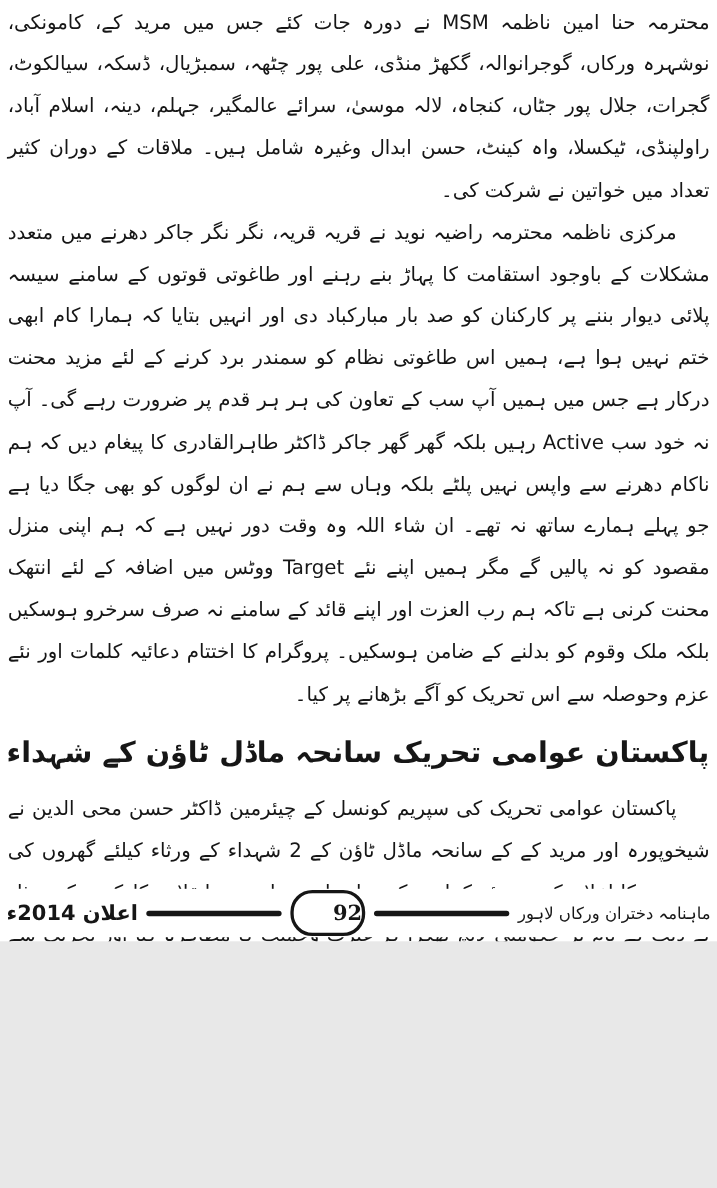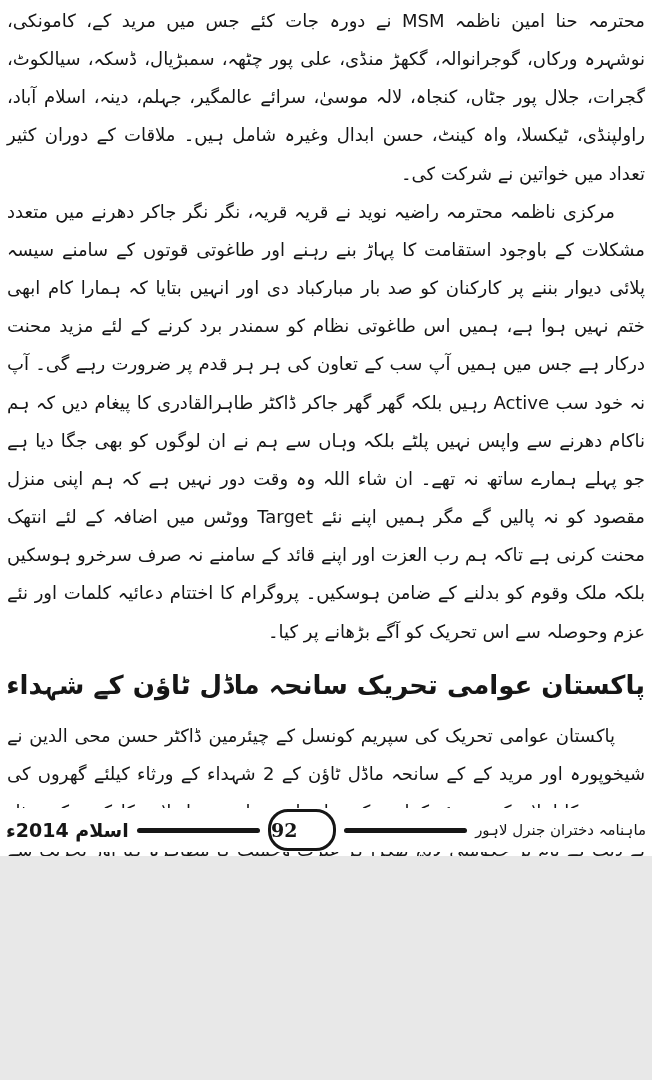--- a/index.html
+++ b/index.html
@@ -59,21 +59,21 @@
     height:5px;
     background:var(--ink);
     border-radius:3px;
   }
   .page-pill{
     flex:0 0 auto;
     width:62px;height:36px;
     border:3px solid var(--ink);
     border-radius:20px;
     background:var(--paper);
-    display:flex;align-items:center;justify-content:flex-end;
+    display:flex;align-items:center;justify-content:flex-start;
     font-size:19px;
     font-weight:bold;
     font-family:"DejaVu Serif", serif;
   }
   .footer-date{
     font-size:19px;
     font-weight:bold;
     white-space:nowrap;
     direction:rtl;
   }
@@ -88,26 +88,26 @@
 
     <p class="body-para indent">مرکزی ناظمہ محترمہ راضیہ نوید نے قریہ قریہ، نگر نگر جاکر دھرنے میں متعدد مشکلات کے باوجود استقامت کا پہاڑ بنے رہنے اور طاغوتی قوتوں کے سامنے سیسہ پلائی دیوار بننے پر کارکنان کو صد بار مبارکباد دی اور انہیں بتایا کہ ہمارا کام ابھی ختم نہیں ہوا ہے، ہمیں اس طاغوتی نظام کو سمندر برد کرنے کے لئے مزید محنت درکار ہے جس میں ہمیں آپ سب کے تعاون کی ہر ہر قدم پر ضرورت رہے گی۔ آپ نہ خود سب Active رہیں بلکہ گھر گھر جاکر ڈاکٹر طاہرالقادری کا پیغام دیں کہ ہم ناکام دھرنے سے واپس نہیں پلٹے بلکہ وہاں سے ہم نے ان لوگوں کو بھی جگا دیا ہے جو پہلے ہمارے ساتھ نہ تھے۔ ان شاء اللہ وہ وقت دور نہیں ہے کہ ہم اپنی منزل مقصود کو نہ پالیں گے مگر ہمیں اپنے نئے Target ووٹس میں اضافہ کے لئے انتھک محنت کرنی ہے تاکہ ہم رب العزت اور اپنے قائد کے سامنے نہ صرف سرخرو ہوسکیں بلکہ ملک وقوم کو بدلنے کے ضامن ہوسکیں۔ پروگرام کا اختتام دعائیہ کلمات اور نئے عزم وحوصلہ سے اس تحریک کو آگے بڑھانے پر کیا۔</p>
 
     <h2 class="headline" dir="rtl">پاکستان عوامی تحریک سانحہ ماڈل ٹاؤن کے شہداء کے ورثاء کیلئے گھر تعمیر کرائے گی</h2>
 
     <p class="body-para indent">پاکستان عوامی تحریک کی سپریم کونسل کے چیئرمین ڈاکٹر حسن محی الدین نے شیخوپورہ اور مرید کے کے سانحہ ماڈل ٹاؤن کے 2 شہداء کے ورثاء کیلئے گھروں کی تعمیر نو کا اعلان کرتے ہوئے کہا ہے کہ بہادر اور جرات مند انقلابی کارکنوں کے ورثاء نے دیت کے نام پر حکومتی لالچ ٹھکرا کر غیرت وحمیت کا مظاہرہ کیا اور تحریک سے وفاداری نبھانے کا حق ادا کیا، ہم بھی انہیں تنہا نہیں چھوڑیں گے، جرات مند کارکنوں نے حکمرانوں پر واضح کر دیا کہ شہداء کے خون کا معاوضہ نہیں بدلہ لیا جائیگا، ان خیالات کا اظہار انہوں نے گزشتہ روز شیخوپورہ، مرید کے سانحہ ماڈل ٹاؤن اور شاہراہ دستور کے شہداء اور زخمیوں کے اہلخانہ سے گفتگو کرتے ہوئے کیا۔ اس موقع پر مرکزی سیکرٹری جنرل خرم نواز گنڈا پور اور مقامی تنظیموں کے رہنما و کارکنان بڑی تعداد میں موجود تھے۔</p>
 
   </div>
 
   <div class="footer">
-    <span class="footer-magazine">ماہنامہ دختران جنرل لاہور</span>
+    <span class="footer-magazine">ماہنامہ دختران ورکاں لاہور</span>
 
     <div class="footer-rule"></div>
 
     <div class="page-pill">
       <span>92</span>
     </div>
 
     <div class="footer-rule"></div>
 
-    <span class="footer-date">اسلام 2014ء</span>
+    <span class="footer-date">اعلان 2014ء</span>
   </div>
 
 </div>
 
 </body></html>

